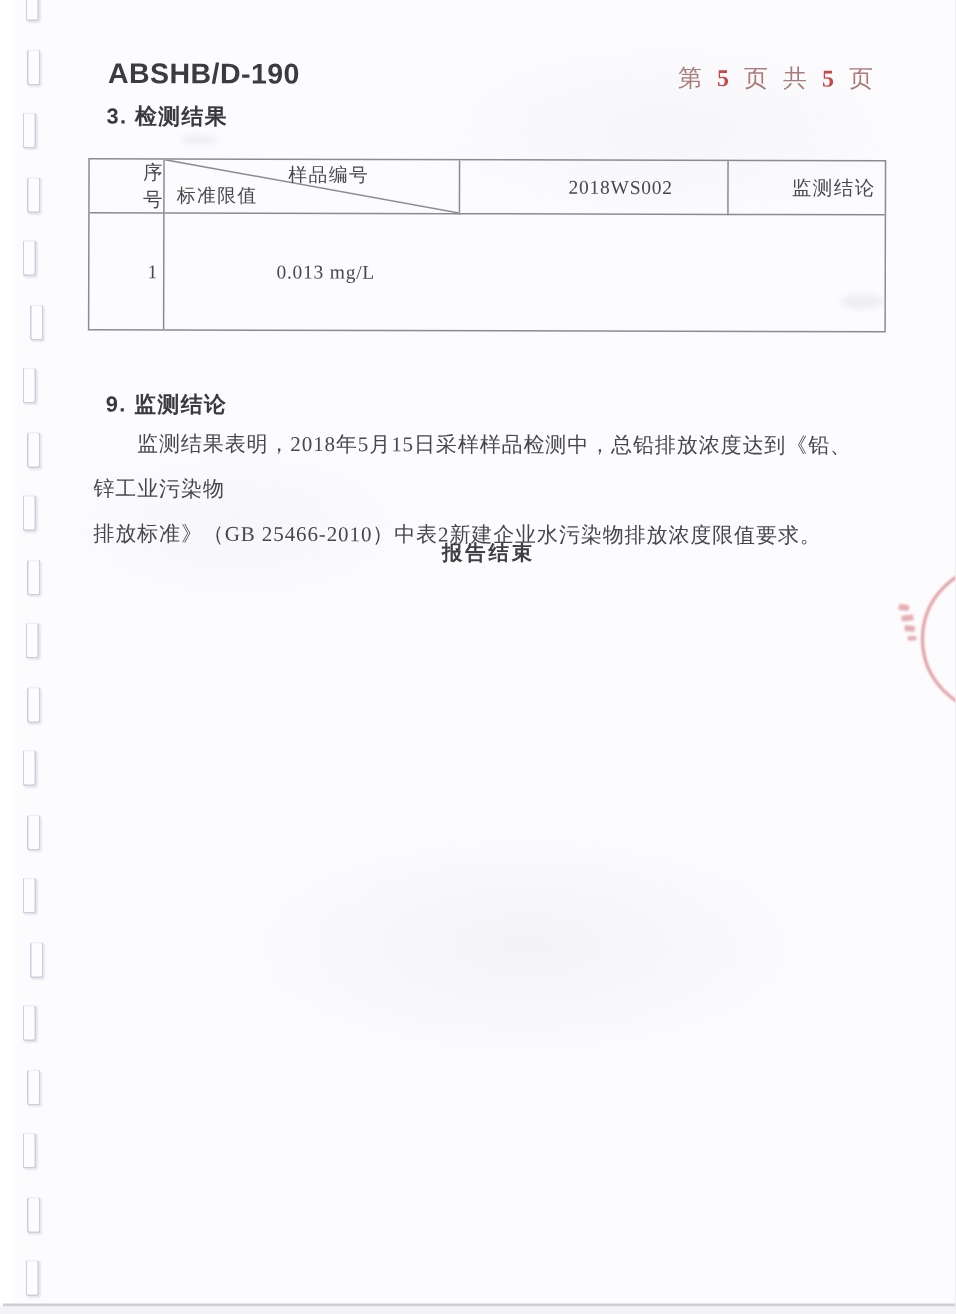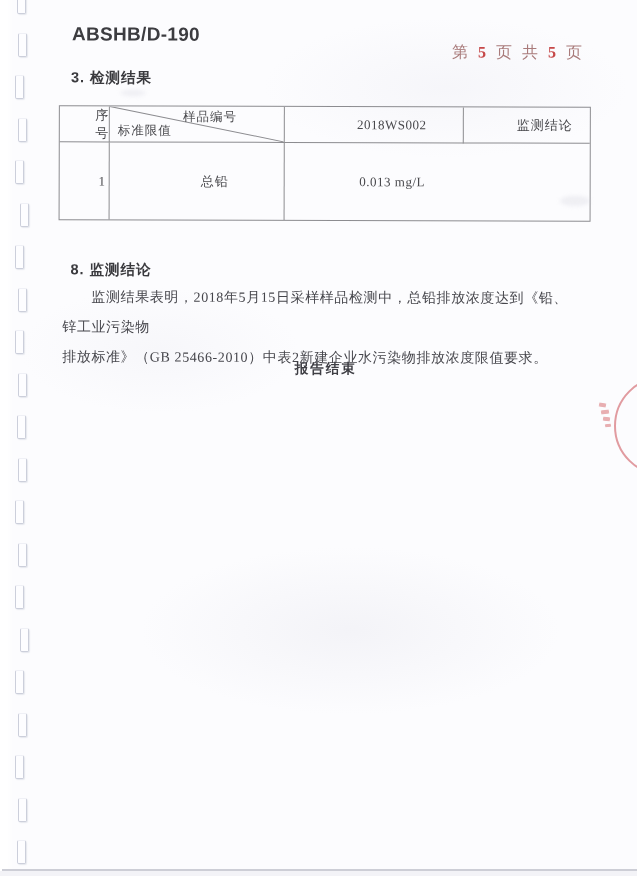--- a/index.html
+++ b/index.html
@@ -29,21 +29,21 @@
     box-shadow:1px 1px 1px rgba(190,195,210,0.35);
   }
   .left-strip { position:absolute; left:0; top:0; width:13px; height:100%;
     background:linear-gradient(90deg,#ffffff 55%, rgba(255,255,255,0)); }
   .bottom-edge { position:absolute; left:2px; right:0; top:869px; height:2px;
     background:#cdced6; }
   .bottom-band { position:absolute; left:0; right:0; top:871px; bottom:0;
     background:#f3f3f7; }
 
   .doc-code {
-    position:absolute; left:71px; top:24px;
+    position:absolute; left:71px; top:40px;
     font-family:"Liberation Sans","DejaVu Sans",sans-serif;
     font-weight:bold; font-size:19px; letter-spacing:0.3px; color:#3c3c40;
   }
   .page-marker {
     position:absolute; right:53px; top:42px;
     font-size:16px; letter-spacing:3px; white-space:nowrap;
     color:#a97b7b;
   }
   .page-marker .num { color:#c64848; font-weight:bold; }
 
@@ -65,21 +65,21 @@
   .trow.hdr { height:36px; }
   .trow.body { height:77px; }
   .tcell {
     display:flex; align-items:center; justify-content:center;
     border-right:1px solid #8c8c90;
     letter-spacing:1px;
     padding-left:36px;
   }
   .tcell:last-child { border-right:none; }
   .trow.hdr .tcell { border-bottom:1px solid #8c8c90; }
-  .c1 { width:50px; } .c2 { width:175px; } .c3 { width:179px; } .c4 { flex:1; }
+  .c1 { width:50px; } .c2 { width:197px; } .c3 { width:179px; } .c4 { flex:1; }
   .diag-cell { position:relative; }
   .diag-cell svg { position:absolute; inset:0; width:100%; height:100%; }
   .diag-top { position:absolute; left:42%; top:2px; font-size:12.5px; letter-spacing:1px; }
   .diag-bottom { position:absolute; left:8px; bottom:2px; font-size:12.5px; letter-spacing:1px; }
   .val { letter-spacing:0.5px; }
 
   
   .para { position:absolute; left:62px; top:283px; width:520px;
     font-size:14px; line-height:30px; color:#46464c; letter-spacing:0.6px; }
   .para .l1 { text-indent:29px; }
@@ -164,26 +164,25 @@
             <line x1="0" y1="0" x2="165" y2="36" stroke="#8c8c90" stroke-width="1"></line>
           </svg>
           <span class="diag-top">样品编号</span>
           <span class="diag-bottom">标准限值</span>
         </div>
         <div class="tcell c3 val">2018WS002</div>
         <div class="tcell c4">监测结论</div>
       </div>
       <div class="trow body">
         <div class="tcell c1">1</div>
-        <div class="tcell c2">总铅</div>
         <div class="tcell c3 val">0.013 mg/L</div>
       </div>
     </div>
 
-    <div class="sec-heading sec5">8. 监测结论</div>
+    <div class="sec-heading sec5">9. 监测结论</div>
 
     <div class="para">
       <div class="l1">监测结果表明，2018年5月15日采样样品检测中，总铅排放浓度达到《铅、锌工业污染物</div>
       <div class="l2">排放标准》（GB 25466-2010）中表2新建企业水污染物排放浓度限值要求。</div>
     </div>
 
     <div class="end-marker">报告结束</div>
   </div>
 
   <div class="stamp-arc"></div>

